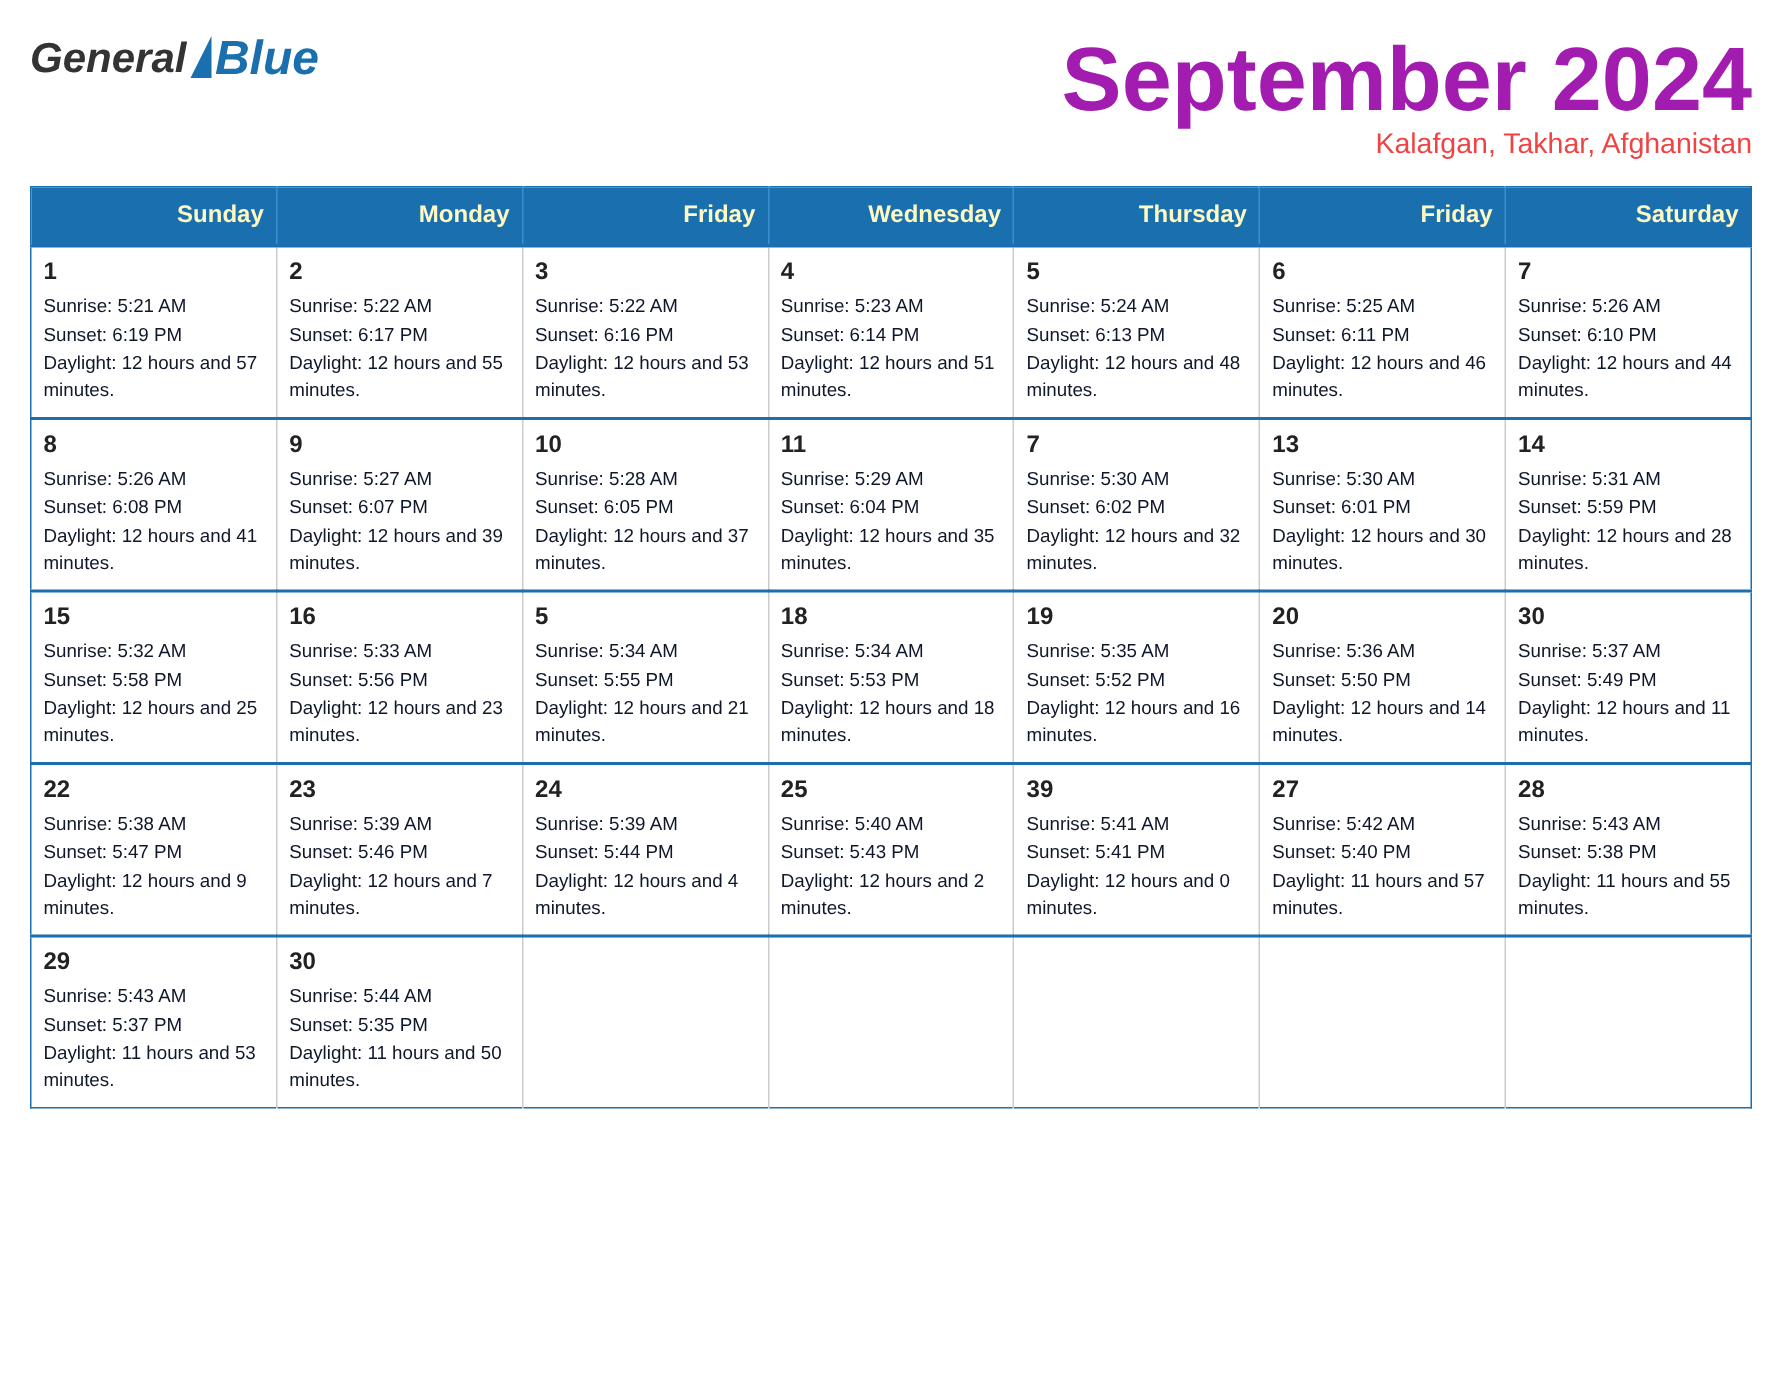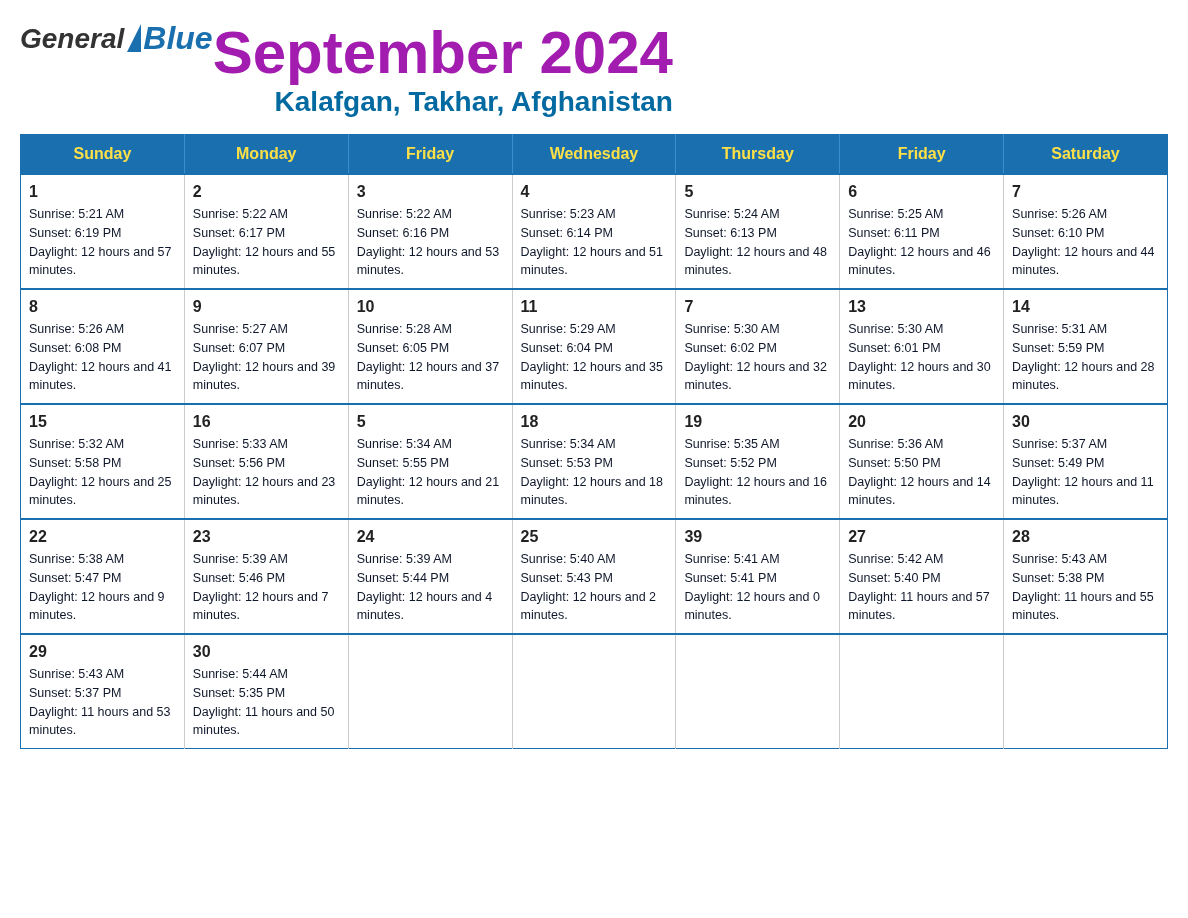--- a/index.html
+++ b/index.html
@@ -5,21 +5,21 @@
     * { box-sizing: border-box; margin: 0; padding: 0; }
     body {
       font-family: Arial, sans-serif;
       background: #fff;
       padding: 20px;
       width: 1188px;
       min-height: 918px;
     }
     .header {
       display: flex;
-      justify-content: flex-start;
+      justify-content: space-between;
       align-items: flex-start;
       margin-bottom: 16px;
     }
     .logo {
       display: flex;
       flex-direction: column;
       align-items: flex-start;
     }
     .logo-top {
       display: flex;
@@ -50,36 +50,36 @@
     .title-block {
       text-align: right;
     }
     .title-block h1 {
       font-size: 60px;
       font-weight: bold;
       color: #a21caf;
       line-height: 1.1;
     }
     .title-block h2 {
-      font-size: 28px;
-      font-weight: bold;
-      color: #0369a1;
+      font-size: 19px;
+      font-weight: normal;
+      color: #ef4444;
     }
     .calendar {
       width: 100%;
       border-collapse: collapse;
       border: 1px solid #1a6faf;
     }
     .calendar thead tr {
       background-color: #1a6faf;
     }
     .calendar thead th {
-      color: #fde047;
+      color: #fef9c3;
       padding: 10px 8px;
-      text-align: center;
+      text-align: right;
       font-size: 16px;
       font-weight: bold;
       border-right: 1px solid #3a8fd0;
       margin-left: 20px;
     }
     .calendar thead th:last-child {
       border-right: none;
     }
     .calendar tbody tr {
       border-top: 2px solid #1a6faf;

